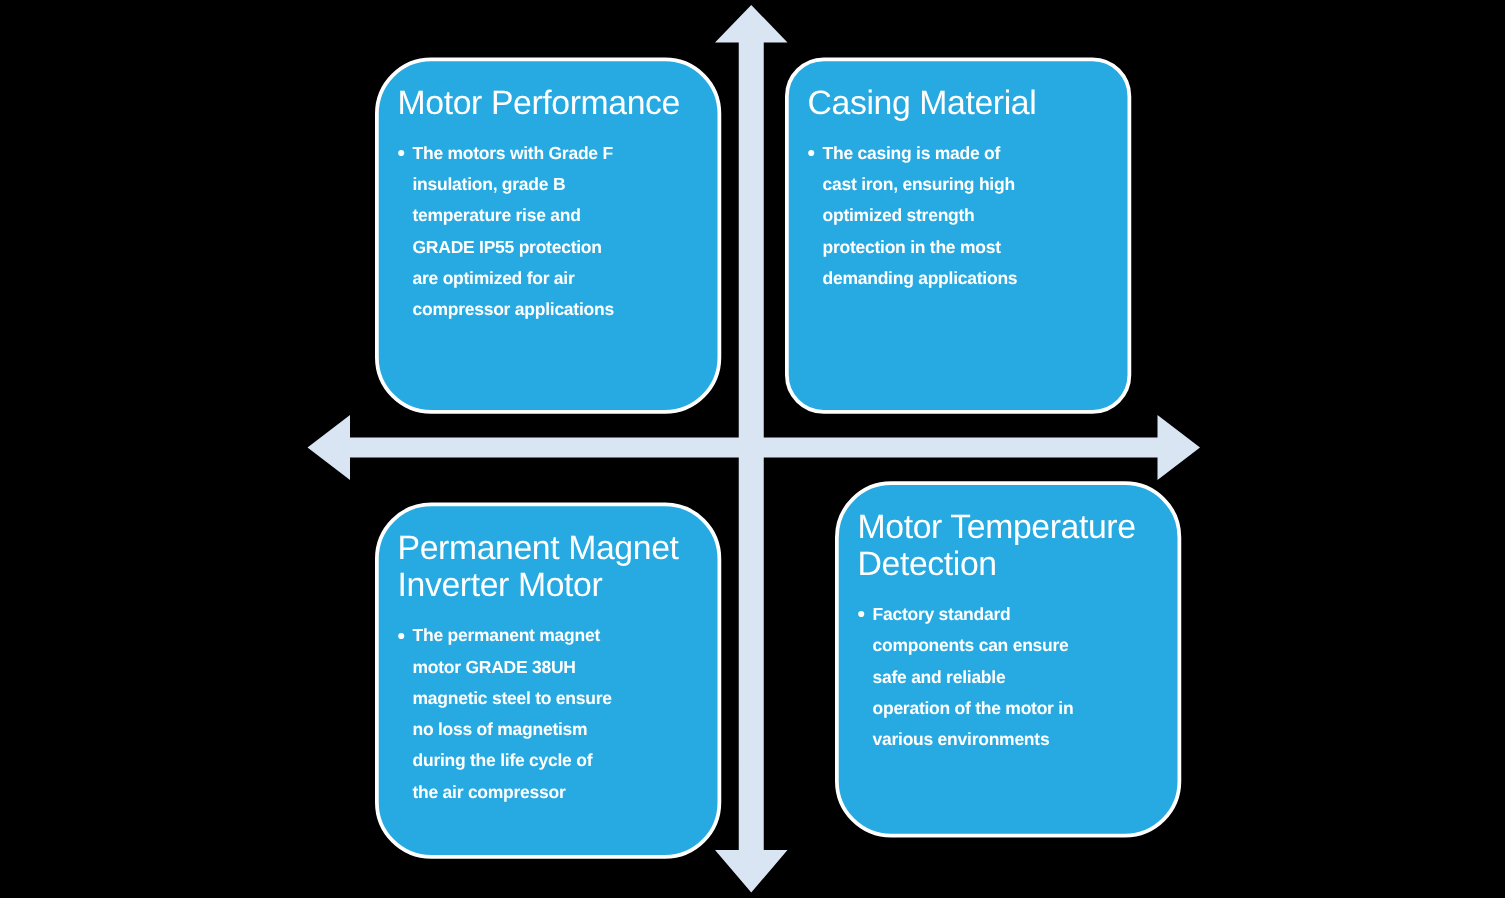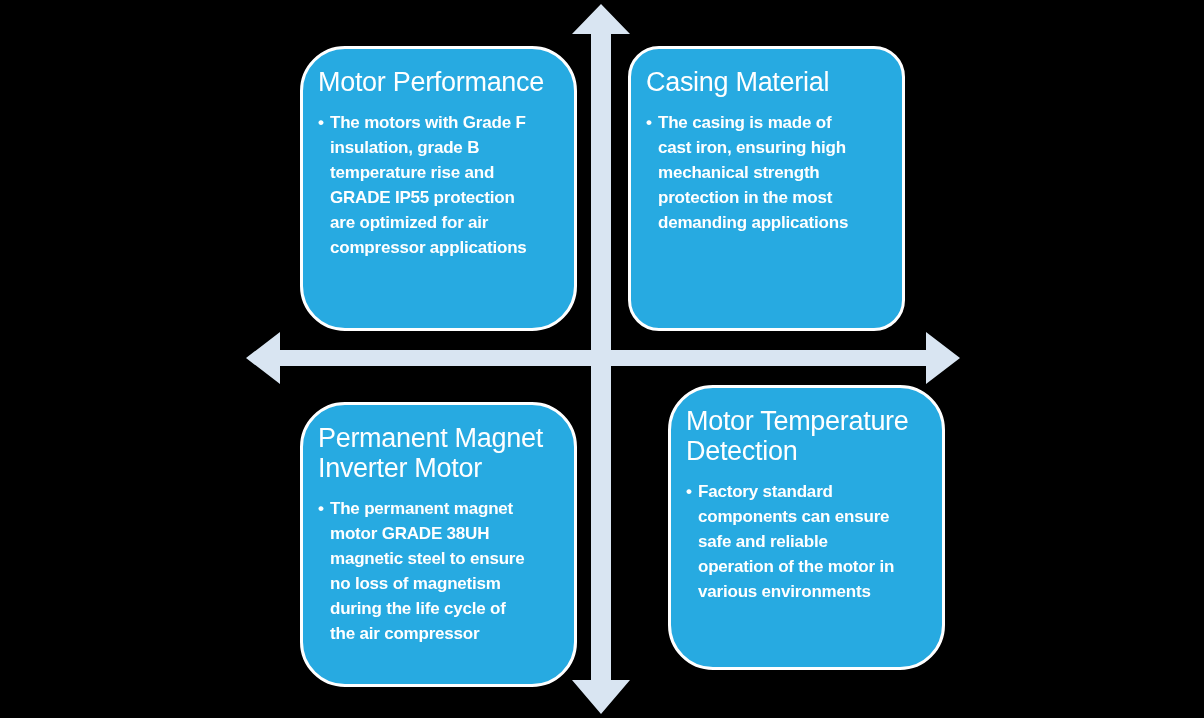--- a/index.html
+++ b/index.html
@@ -43,21 +43,21 @@
   }
   .bullet-row{display:flex;align-items:flex-start;}
   .bullet{
     font-size:17px;
     font-weight:700;
     line-height:25px;
     width:12px;
     flex:0 0 12px;
   }
   .body{
-    font-size:17px;
+    font-size:14px;
     font-weight:700;
     line-height:25px;
     letter-spacing:-0.2px;
     white-space:pre-line;
     flex:1 1 auto;
   }
 </style>
 </head>
 <body>
 
@@ -80,21 +80,21 @@
 compressor applications</p>
     </div>
   </section>
 
   <section class="box tr">
     <h2 class="title">Casing Material</h2>
     <div class="bullet-row">
       <span class="bullet">•</span>
       <p class="body">The casing is made of
 cast iron, ensuring high
-mechanical strength
+optimized strength
 protection in the most
 demanding applications</p>
     </div>
   </section>
 
   <section class="box bl">
     <h2 class="title">Permanent Magnet
 Inverter Motor</h2>
     <div class="bullet-row">
       <span class="bullet">•</span>

